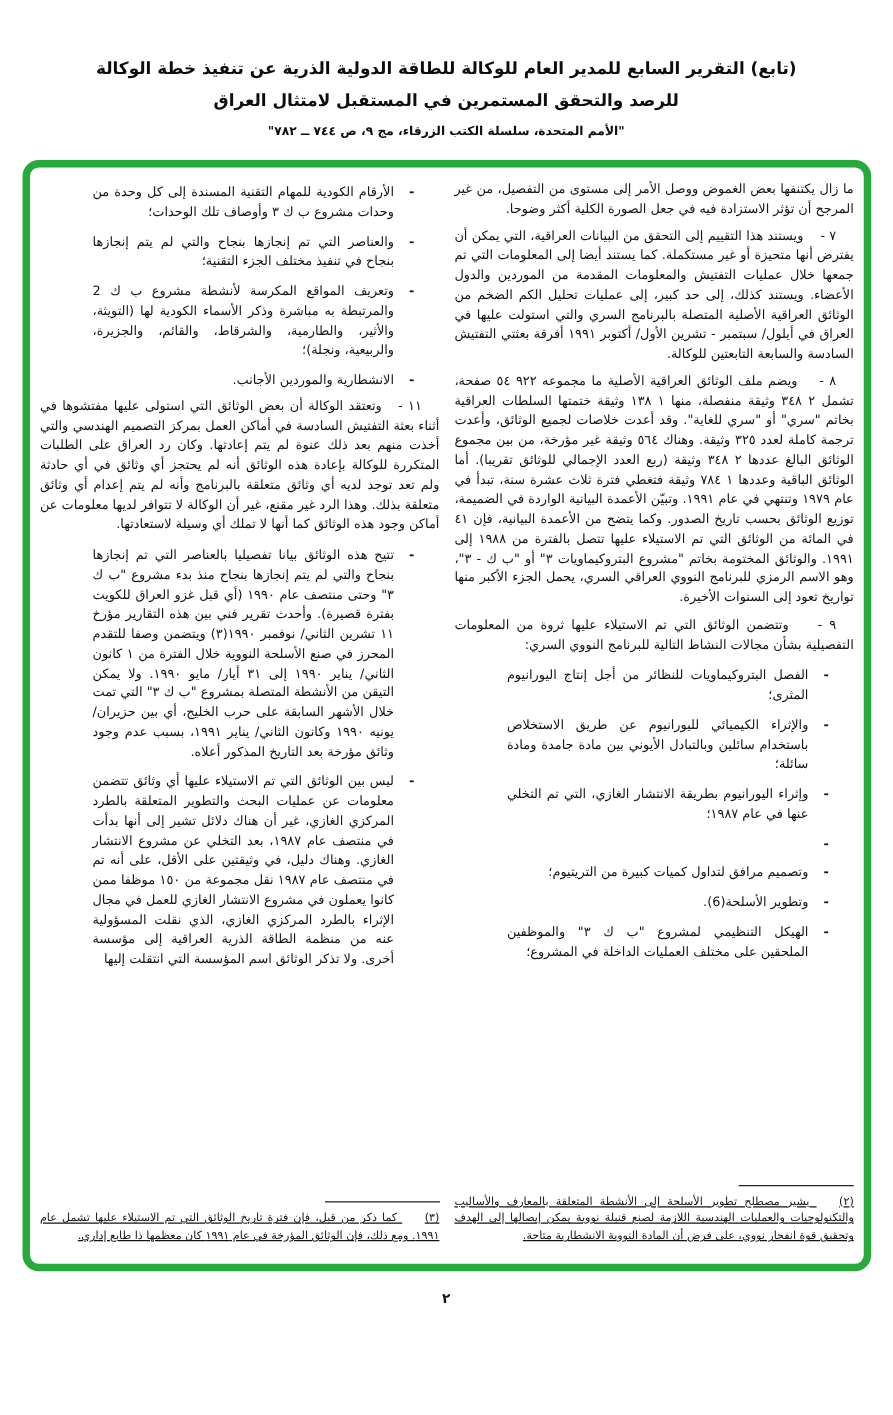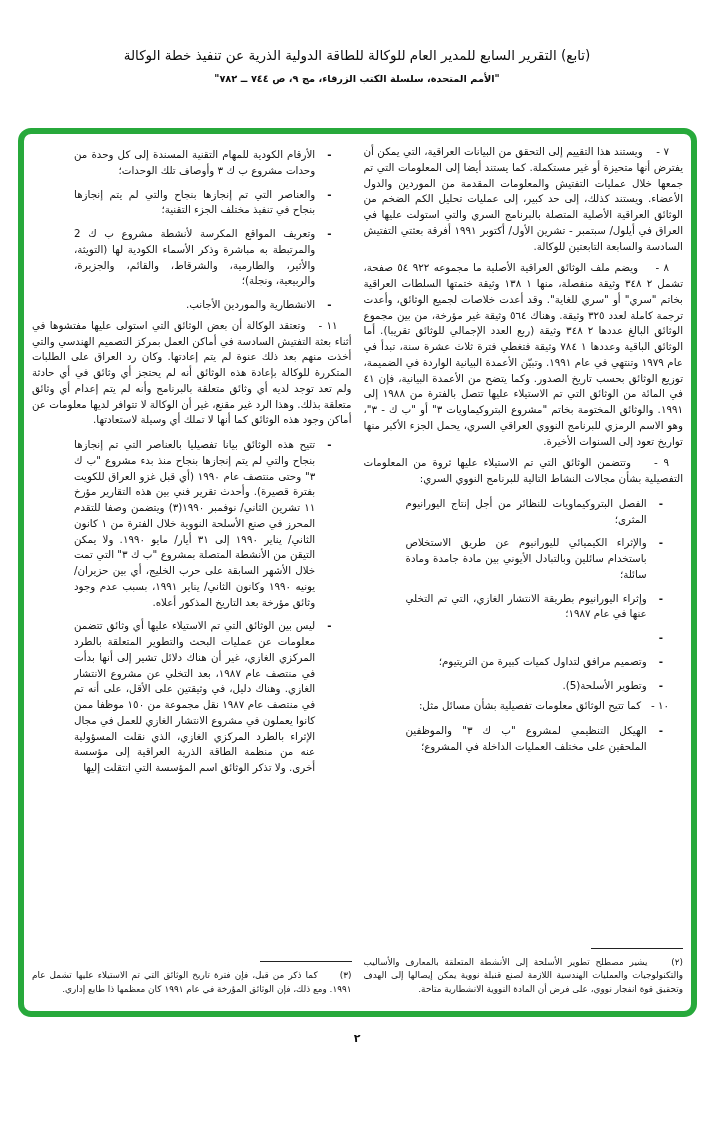--- a/index.html
+++ b/index.html
@@ -3,63 +3,65 @@
 <meta charset="utf-8">
 <style>
   html,body{margin:0;padding:0;}
   body{
     width:714px;height:1132px;position:relative;background:#ffffff;
     font-family:"DejaVu Sans","Liberation Sans",sans-serif;color:#111;
     overflow:hidden;
   }
   
   .header{direction:rtl;text-align:center;padding-top:42px;}
-  .title-line{font-weight:normal;font-size:13.5px;line-height:1.95;color:#0d0d0d;}
+  .title-line{font-weight:bold;font-size:13.5px;line-height:1.95;color:#0d0d0d;}
   .subtitle{font-weight:bold;font-size:9.8px;margin-top:5px;color:#0d0d0d;}
   
   .frame{
     position:absolute;left:18px;top:128px;width:679px;height:889px;
     box-sizing:border-box;border:6px solid #27a93b;border-radius:13px;
     padding:10px 8px 8px 8px;overflow:hidden;background:#fff;
   }
   .columns{direction:rtl;display:flex;gap:12px;height:100%;}
   .col{
     flex:1;display:flex;flex-direction:column;
     font-size:10.3px;line-height:1.53;text-align:justify;color:#141414;
   }
   .col p{margin:0 0 6px 0;}
   p.numbered{text-indent:14px;}
   
   .bullet{display:flex;gap:12px;margin:3px 0 5px 0;padding-right:20px;}
   .bullet .dash{flex:0 0 auto;font-weight:bold;}
   .bullet .btext{flex:1;text-align:justify;margin-left:42px;}
   
-  .footnote{margin-top:auto;font-size:8.9px;line-height:1.55;}
+  .footnote{margin-top:auto;font-size:8.9px;line-height:1.55;text-decoration:underline;}
   .fnrule{width:92px;height:0;border-top:1.4px solid #222;
           margin:0 0 7px auto; }
   .fn{margin:0;text-align:justify;}
   .fn-marker{padding-inline-end:18px;}
   
   .page-number{
     position:absolute;top:1032px;left:0;width:714px;text-align:center;
     font-size:11px;font-weight:bold;color:#111;
   }
 </style>
 </head>
 <body>
 
 <div class="header">
   <div class="title-line">(تابع) التقرير السابع للمدير العام للوكالة للطاقة الدولية الذرية عن تنفيذ خطة الوكالة</div>
+  <div class="title-line">للرصد والتحقق المستمرين في المستقبل لامتثال العراق</div>
   <div class="subtitle">"الأمم المتحدة، سلسلة الكتب الزرقاء، مج ٩، ص ٧٤٤ ــ ٧٨٢"</div>
 </div>
 
 <div class="frame">
   <div class="columns">
 
     <div class="col">
+      <p>ما زال يكتنفها بعض الغموض ووصل الأمر إلى مستوى من التفصيل، من غير المرجح أن تؤثر الاستزادة فيه في جعل الصورة الكلية أكثر وضوحا.</p>
       <p class="numbered">٧ -&nbsp;&nbsp;&nbsp;&nbsp;ويستند هذا التقييم إلى التحقق من البيانات العراقية، التي يمكن أن يفترض أنها متحيزة أو غير مستكملة. كما يستند أيضا إلى المعلومات التي تم جمعها خلال عمليات التفتيش والمعلومات المقدمة من الموردين والدول الأعضاء. ويستند كذلك، إلى حد كبير، إلى عمليات تحليل الكم الضخم من الوثائق العراقية الأصلية المتصلة بالبرنامج السري والتي استولت عليها في العراق في أيلول/ سبتمبر - تشرين الأول/ أكتوبر ١٩٩١ أفرقة بعثتي التفتيش السادسة والسابعة التابعتين للوكالة.</p>
       <p class="numbered">٨ -&nbsp;&nbsp;&nbsp;&nbsp;ويضم ملف الوثائق العراقية الأصلية ما مجموعه ٩٢٢ ٥٤ صفحة، تشمل ٢ ٣٤٨ وثيقة منفصلة، منها ١ ١٣٨ وثيقة ختمتها السلطات العراقية بخاتم "سري" أو "سري للغاية". وقد أعدت خلاصات لجميع الوثائق، وأعدت ترجمة كاملة لعدد ٣٢٥ وثيقة. وهناك ٥٦٤ وثيقة غير مؤرخة، من بين مجموع الوثائق البالغ عددها ٢ ٣٤٨ وثيقة (ربع العدد الإجمالي للوثائق تقريبا). أما الوثائق الباقية وعددها ١ ٧٨٤ وثيقة فتغطي فترة ثلاث عشرة سنة، تبدأ في عام ١٩٧٩ وتنتهي في عام ١٩٩١. وتبيّن الأعمدة البيانية الواردة في الضميمة، توزيع الوثائق بحسب تاريخ الصدور. وكما يتضح من الأعمدة البيانية، فإن ٤١ في المائة من الوثائق التي تم الاستيلاء عليها تتصل بالفترة من ١٩٨٨ إلى ١٩٩١. والوثائق المختومة بخاتم "مشروع البتروكيماويات ٣" أو "ب ك - ٣"، وهو الاسم الرمزي للبرنامج النووي العراقي السري، يحمل الجزء الأكبر منها تواريخ تعود إلى السنوات الأخيرة.</p>
       <p class="numbered">٩ -&nbsp;&nbsp;&nbsp;&nbsp;وتتضمن الوثائق التي تم الاستيلاء عليها ثروة من المعلومات التفصيلية بشأن مجالات النشاط التالية للبرنامج النووي السري:</p>
 
       <div class="bullet">
         <span class="dash">-</span>
         <div class="btext">الفصل البتروكيماويات للنظائر من أجل إنتاج اليورانيوم المثرى؛</div>
       </div>
       <div class="bullet">
         <span class="dash">-</span>
@@ -71,24 +73,23 @@
       </div>
       <div class="bullet">
         <span class="dash">-</span>
       </div>
       <div class="bullet">
         <span class="dash">-</span>
         <div class="btext">وتصميم مرافق لتداول كميات كبيرة من التريتيوم؛</div>
       </div>
       <div class="bullet">
         <span class="dash">-</span>
-        <div class="btext">وتطوير الأسلحة(5).</div>
+        <div class="btext">وتطوير الأسلحة(6).</div>
       </div>
 
-      <p class="numbered">١٠ -&nbsp;&nbsp;&nbsp;كما تتيح الوثائق معلومات تفصيلية بشأن مسائل مثل:</p>
 
       <div class="bullet">
         <span class="dash">-</span>
         <div class="btext">الهيكل التنظيمي لمشروع "ب ك ٣" والموظفين الملحقين على مختلف العمليات الداخلة في المشروع؛</div>
       </div>
 
       <div class="footnote">
         <div class="fnrule"></div>
         <p class="fn">
           <span class="fn-marker">(٢)</span>

